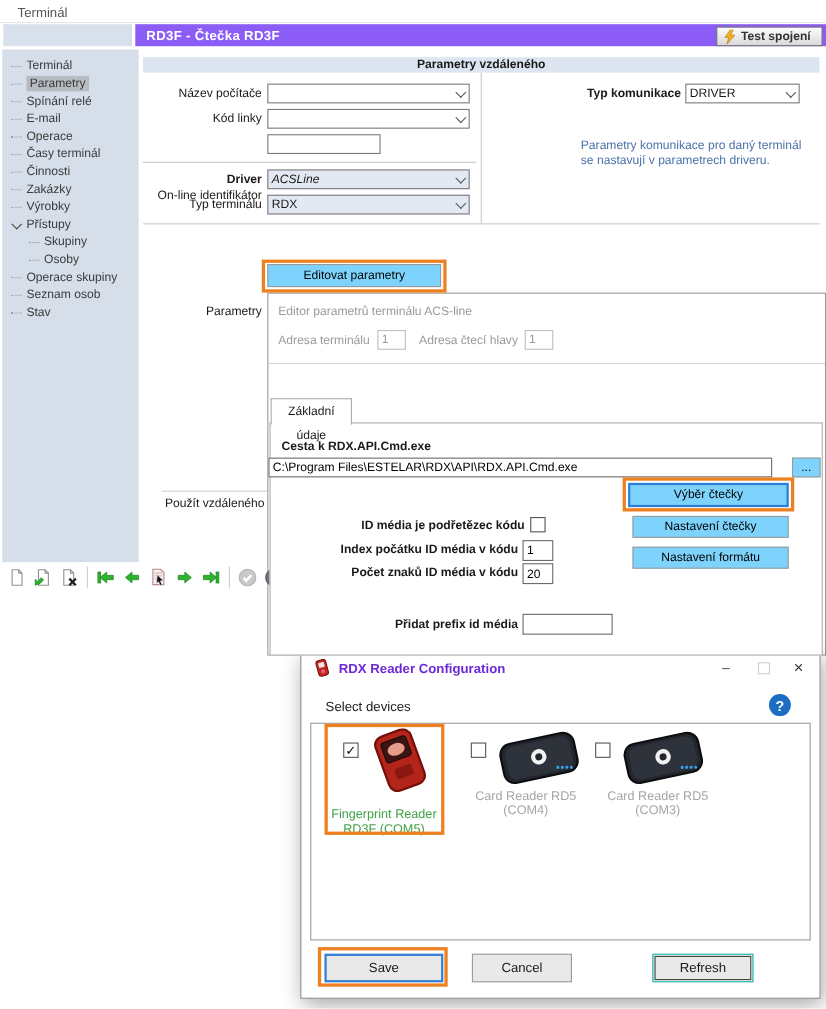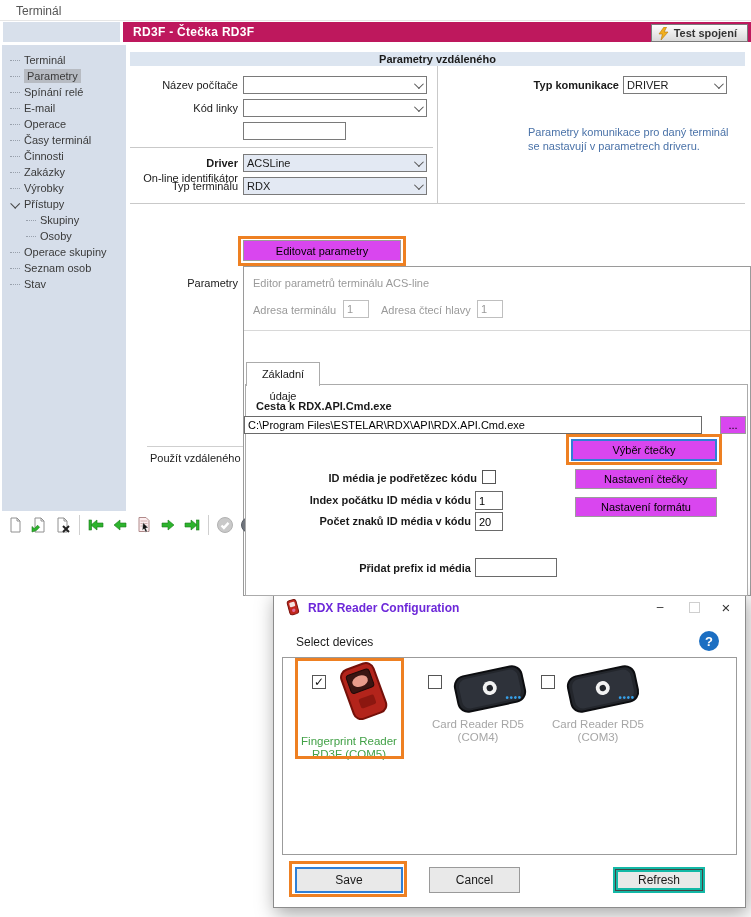--- a/index.html
+++ b/index.html
@@ -13,39 +13,39 @@
   .side-top{left:3px;top:22px;width:117px;height:20px;background:#d8e0eb;}
   .sidebar{left:2px;top:45px;width:124px;height:466px;background:#d6deea;padding-top:7px;box-sizing:border-box;}
   .tree-item{display:flex;align-items:center;height:16px;padding-left:8px;color:#3a3a3a;cursor:default;}
   .tree-item .dash{width:10px;border-top:1px dotted #98a0ac;margin-right:4px;flex:0 0 auto;}
   .tree-item .chev{width:6px;height:6px;border-right:1.4px solid #444;border-bottom:1.4px solid #444;
                    transform:rotate(45deg) translateY(-1px);margin:0 6px 0 1px;flex:0 0 auto;}
   .tree-item.indent{padding-left:24px;}
   .tree-label{white-space:nowrap;}
   .tree-label.sel{background:#b7bbc2;padding:1px 3px;}
   
-  .hdr{left:123px;top:22px;width:628px;height:20px;background:#be185d;}
+  .hdr{left:123px;top:22px;width:628px;height:20px;background:#8b5cf6;}
   .hdr-title{position:absolute;left:10px;top:3px;color:#fff;font-weight:bold;font-size:12px;letter-spacing:.3px;white-space:nowrap;}
   .test-btn{position:absolute;right:3px;top:2px;height:16px;padding:0 10px 0 6px;display:flex;align-items:center;gap:5px;
             background:linear-gradient(#fdfdfd,#d9d9d9);border:1px solid #7a7a7a;font-weight:bold;color:#333;cursor:default;}
   
   .grp-hdr{left:130px;top:52px;width:615px;height:14px;background:#dce5f0;text-align:center;font-weight:bold;line-height:14px;}
   .lbl{position:absolute;text-align:right;white-space:nowrap;}
   .b{font-weight:bold;}
   .combo,.tbox{position:absolute;height:18px;border:1px solid #7a7a7a;background:#fff;box-sizing:border-box;
                font-family:inherit;font-size:11px;padding:0 3px;}
   .combo{display:flex;align-items:center;}
   .combo .val{flex:1;}
   .combo .arr{width:6px;height:6px;border-right:1.4px solid #555;border-bottom:1.4px solid #555;
               transform:rotate(45deg) translateY(-2px);margin-right:2px;}
   .combo.ro{background:#e3e9f3;}
   .hline{height:1px;background:#c9c9c9;}
   .vline{width:1px;background:#c9c9c9;}
   .hint{color:#4a72a8;white-space:nowrap;}
-  .winbtn{position:absolute;background:#d946ef;border:1px solid #9b9b9b;display:flex;align-items:center;justify-content:center;
+  .winbtn{position:absolute;background:#7dd3fc;border:1px solid #9b9b9b;display:flex;align-items:center;justify-content:center;
           box-sizing:border-box;cursor:default;font-family:inherit;font-size:11px;}
   .ring{position:absolute;border:3px solid #ee8022;pointer-events:none;box-sizing:border-box;}
   
   .editor{left:243px;top:266px;width:508px;height:330px;background:#fff;border:1px solid #9a9a9a;box-sizing:border-box;}
   .gray{color:#9a9a9a;}
   .dis-box{position:absolute;height:18px;border:1px solid #bfbfbf;background:#fff;color:#9a9a9a;box-sizing:border-box;
            font-family:inherit;font-size:11px;padding:0 3px;}
   .tab{left:246px;top:362px;width:72px;height:23px;background:#fff;border:1px solid #ababab;border-bottom:none;
        text-align:center;line-height:22px;z-index:2;}
   .tabbody{left:245px;top:384px;width:503px;height:212px;border:1px solid #ababab;background:#fff;box-sizing:border-box;z-index:1;}
@@ -65,21 +65,21 @@
   .maxsq{width:9px;height:9px;border:1px solid #cfcfcf;}
   .helpc{position:absolute;width:20px;height:20px;border-radius:50%;background:#1b6ec2;color:#fff;font-weight:bold;
          display:flex;align-items:center;justify-content:center;font-size:13px;}
   .listbox{position:absolute;left:8px;top:64px;width:455px;height:198px;border:1px solid #9b9b9b;box-sizing:border-box;}
   .devlabel{position:absolute;text-align:center;line-height:13px;font-size:11.5px;}
   .green{color:#42a147;}
   .graytxt{color:#a6a6a6;}
   .dlgbtn{position:absolute;height:26px;background:#e9e9e9;border:1px solid #9a9a9a;font-family:inherit;font-size:12px;
           color:#1a1a1a;box-sizing:border-box;}
   .dlgbtn.def{border:2px solid #2f7fd6;}
-  .dlgbtn.focus{border:5px solid #14b8a6;outline:1px solid #444;outline-offset:-3px;margin-left:20px;}
+  .dlgbtn.focus{border:1px solid #14b8a6;outline:1px solid #444;outline-offset:-3px;}
 </style>
 </head>
 <body>
 
 <div id="stage">
 
   <div class="abs menu-label">Terminál</div>
   <div class="abs top-line"></div>
 
   <div class="abs side-top"></div>
@@ -170,21 +170,21 @@
       <span class="arr"></span>
     </div>
 
   <div class="lbl" style="left:118px;top:125px;width:120px;margin-top:47px;">On-line identifikátor</div>
   <input class="tbox" style="left: 243px; top: 122px; width: 103px;">
 
   <div class="abs hline" style="left:130px;top:147px;width:303px;"></div>
   <div class="abs vline" style="left:437px;top:66px;height:137px;"></div>
 
   <div class="lbl b" style="left:118px;top:157px;width:120px;">Driver</div>
-  <div class="combo ro" style="left:243px;top:154px;width:184px;">
+  <div class="combo ro" style="left:243px;top:154px;width:184px;font-style:italic;">
       <span class="val">ACSLine</span>
       <span class="arr"></span>
     </div>
 
   <div class="lbl" style="left:118px;top:180px;width:120px;">Typ terminálu</div>
   <div class="combo ro" style="left:243px;top:177px;width:184px;">
       <span class="val">RDX</span>
       <span class="arr"></span>
     </div>
 

